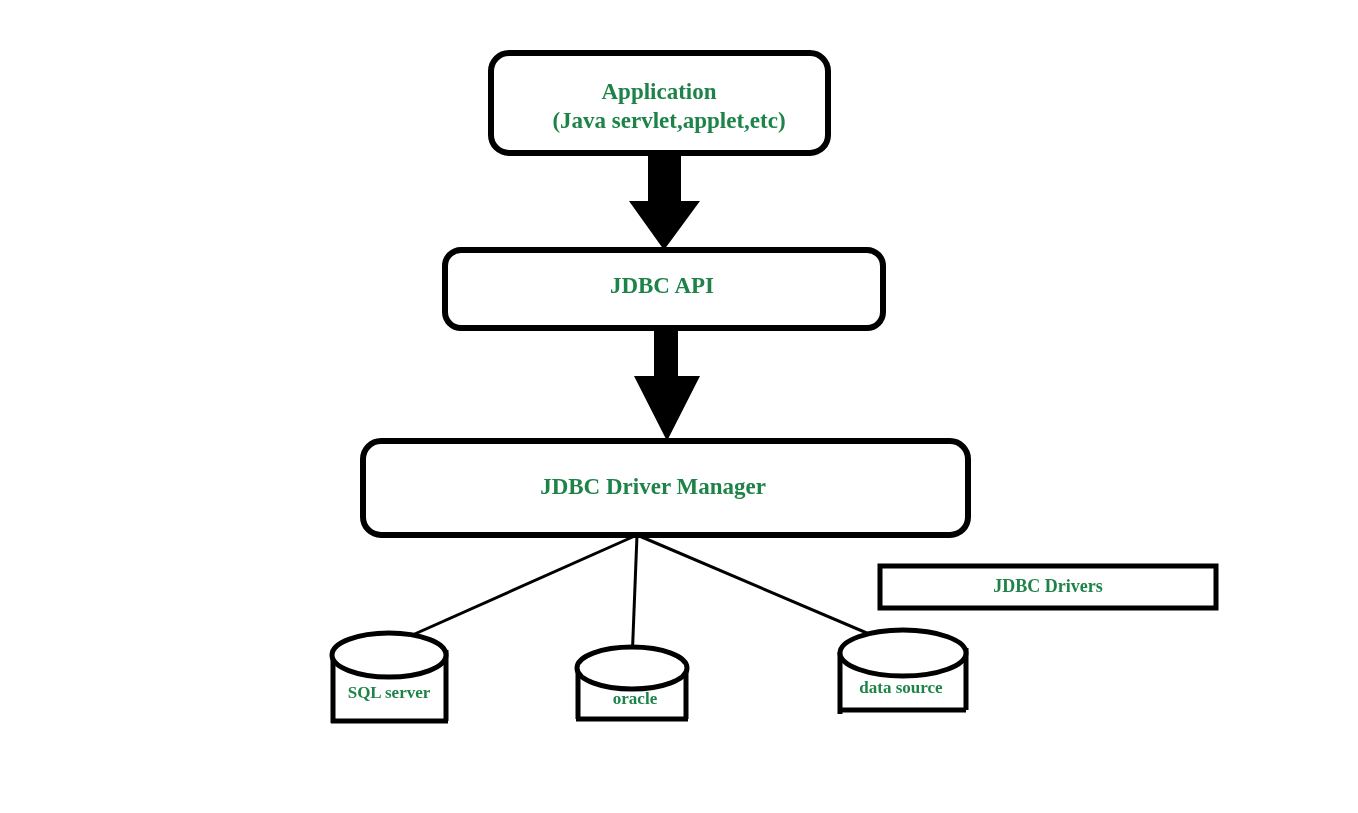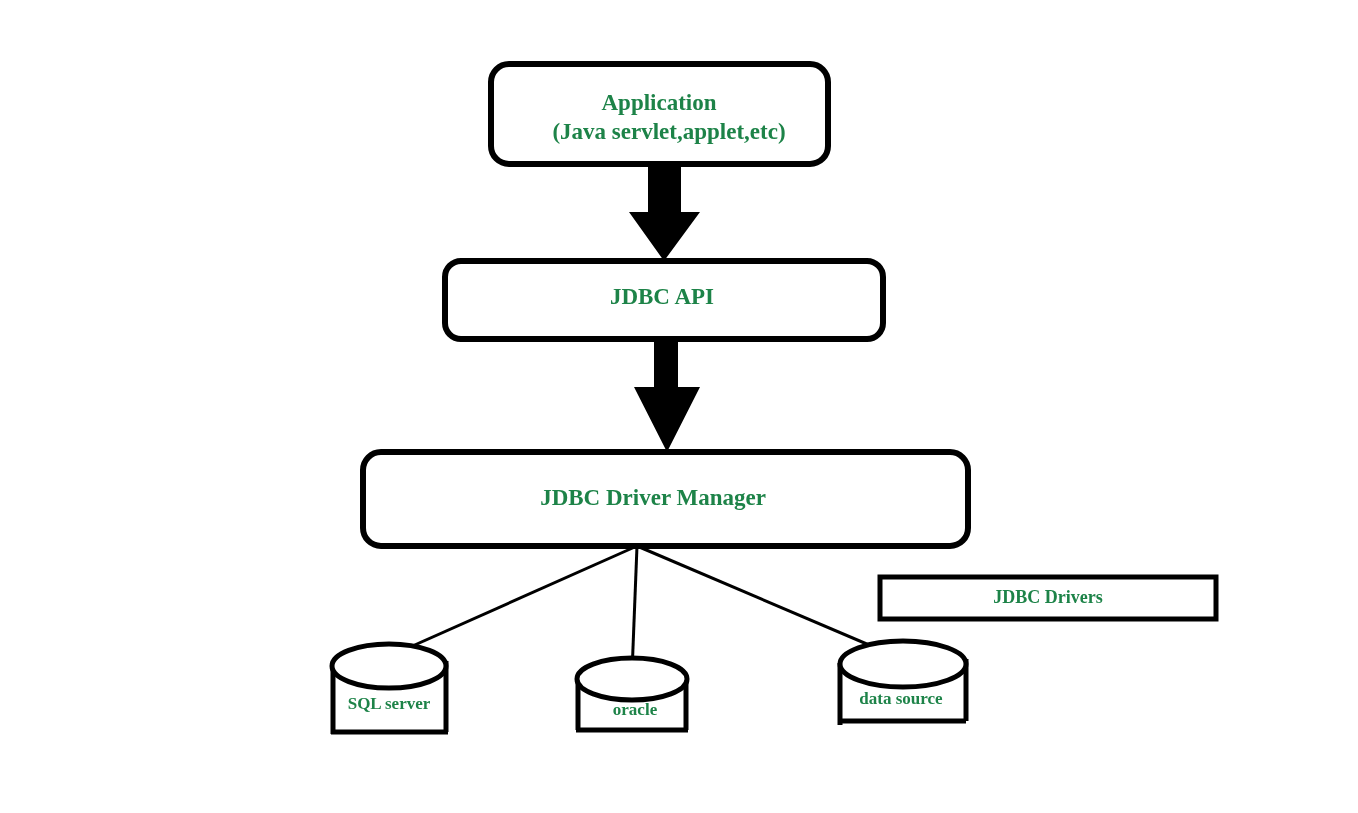--- a/index.html
+++ b/index.html
@@ -10,21 +10,21 @@
   body {
     width: 1358px;
     height: 813px;
     position: relative;
     overflow: hidden;
     font-family: "Liberation Serif", serif;
   }
   #diagram-root {
     position: absolute;
     left: 0;
-    top: 11px;
+    top: 0;
     width: 1358px;
     height: 778px;
   }
   svg.diagram {
     display: block;
     width: 1358px;
     height: 813px;
   }
   .box-fill { fill: #ffffff; }
   .box-stroke { fill: none; stroke: #000000; }

